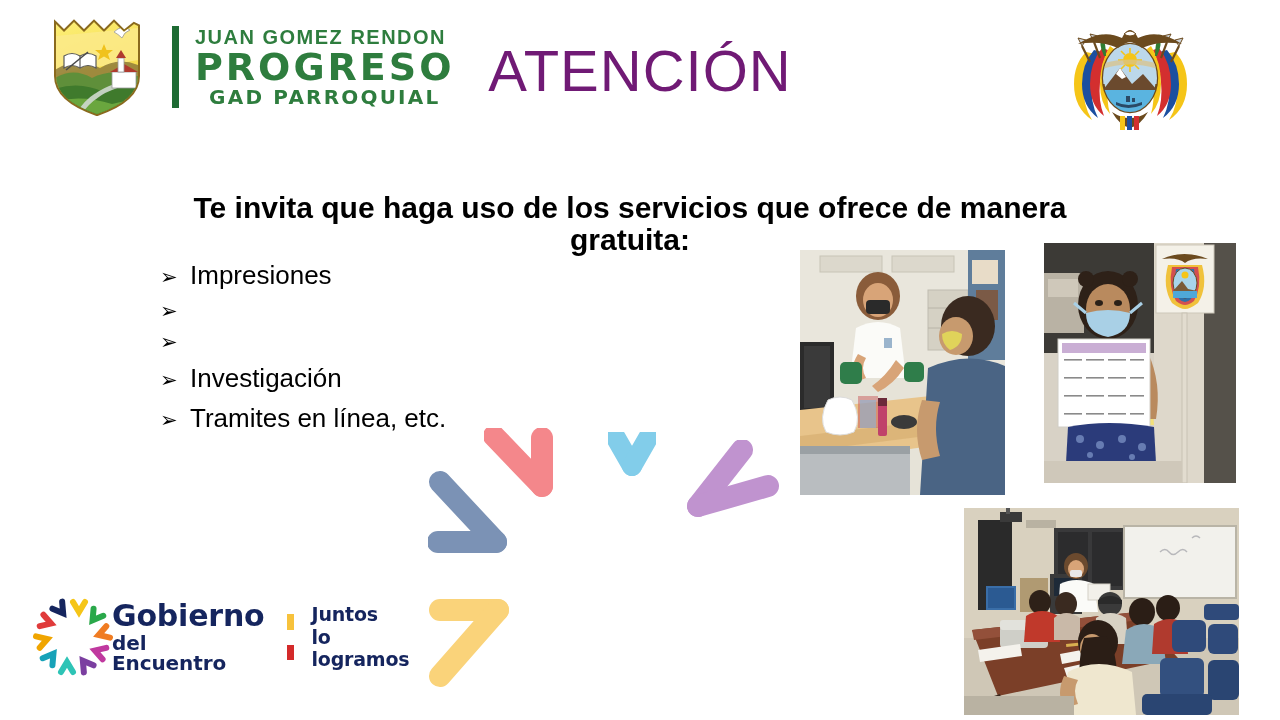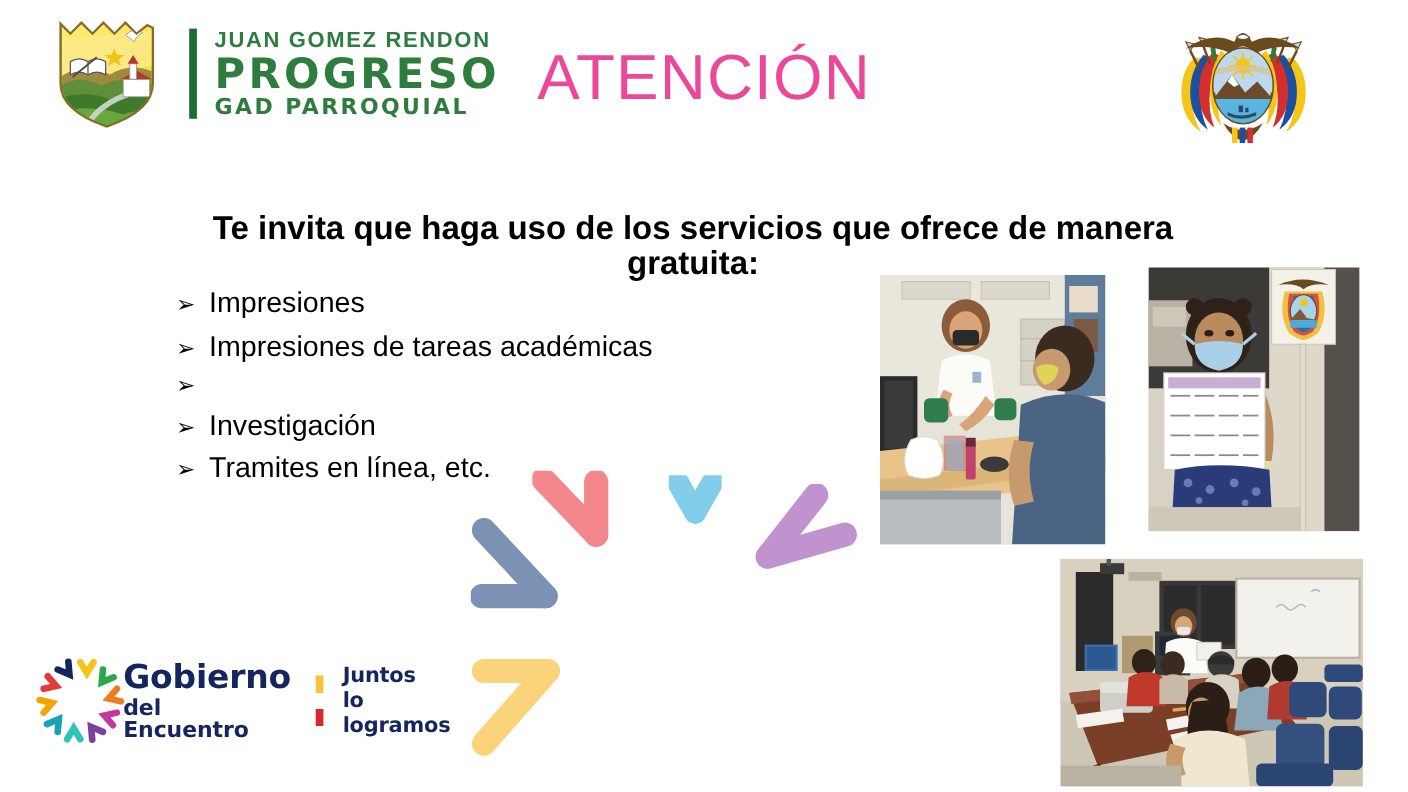--- a/index.html
+++ b/index.html
@@ -61,41 +61,42 @@
     letter-spacing: 3px;
     color: #2e7d3e;
     margin: 1px 0 1px 0;
   }
   .gad-line3 {
     font-family: "DejaVu Sans", sans-serif;
     font-size: 20px;
     font-weight: bold;
     letter-spacing: 2.2px;
     color: #2e7d3e;
+    text-align: center;
   }
 
   
   #ecuador-arms {
     position: absolute;
     left: 1048px;
     top: 16px;
     width: 165px;
     height: 120px;
   }
 
   
   #title-atencion {
     position: absolute;
     left: 0;
     top: 42px;
     width: 1280px;
     text-align: center;
     font-size: 58px;
     letter-spacing: 1px;
-    color: #ec4899;
+    color: #701a75;
     font-family: "Liberation Sans", sans-serif;
     line-height: 1;
   }
   #title-infocentro {
     position: absolute;
     left: 0;
     top: 126px;
     width: 1280px;
     text-align: center;
     font-size: 53px;
@@ -345,21 +346,20 @@
 
   <div id="subtitle">Te invita que haga uso de los servicios que ofrece de manera gratuita:</div>
 
   <ul id="service-list">
     <li>
       <span class="bullet-arrow">➢</span>
       <span>Impresiones</span>
     </li>
     <li>
       <span class="bullet-arrow">➢</span>
-      <span>Impresiones de tareas académicas</span>
     </li>
     <li>
       <span class="bullet-arrow">➢</span>
     </li>
     <li>
       <span class="bullet-arrow">➢</span>
       <span>Investigación</span>
     </li>
     <li>
       <span class="bullet-arrow">➢</span>

